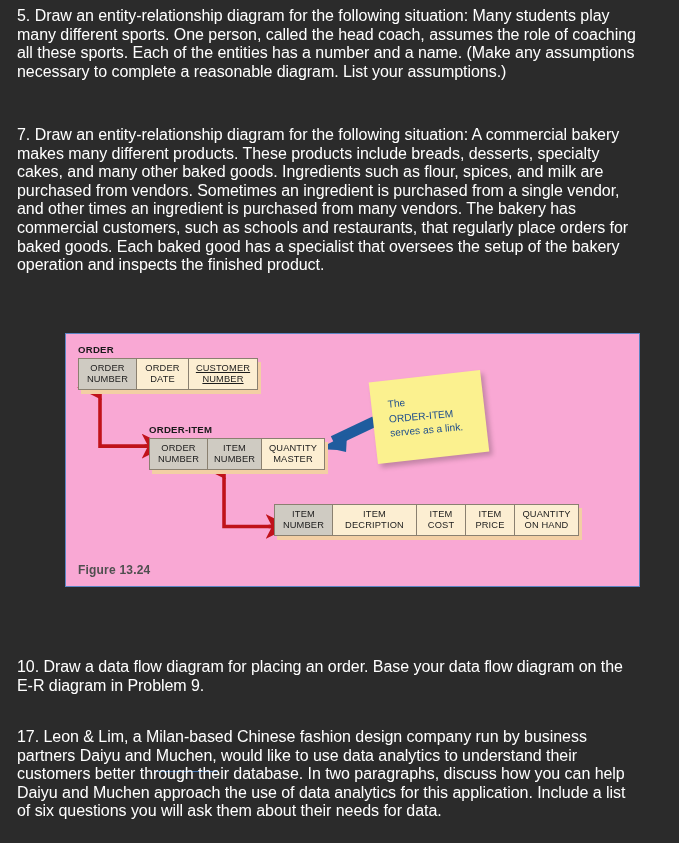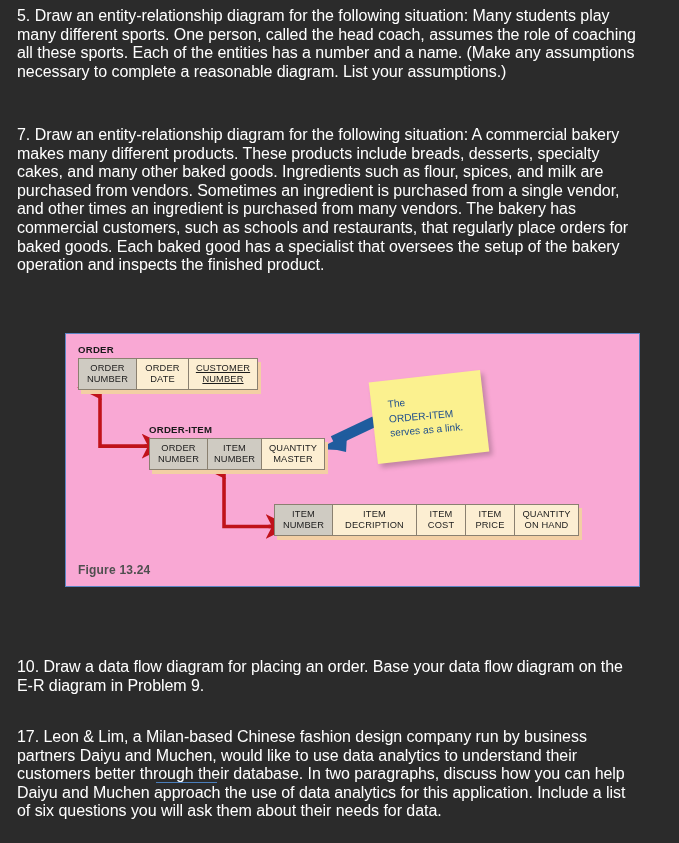--- a/index.html
+++ b/index.html
@@ -36,21 +36,21 @@
     text-align: left;
   }
   .q5  { top: 7px; }
   .q7  { top: 126px; }
   .q9  { top: 302px; }
   .q10 { top: 658px; }
   .q17 { top: 728px; }
 
   .spellerr {
     border-bottom: 1.6px solid #4a7ebb;
-    padding-bottom: 18px;
+    padding-bottom: 7px;
   }
 
   
   .figure-box {
     position: absolute;
     left: 65px;
     top: 333px;
     width: 575px;
     height: 254px;
     background: #f9a8d4;

